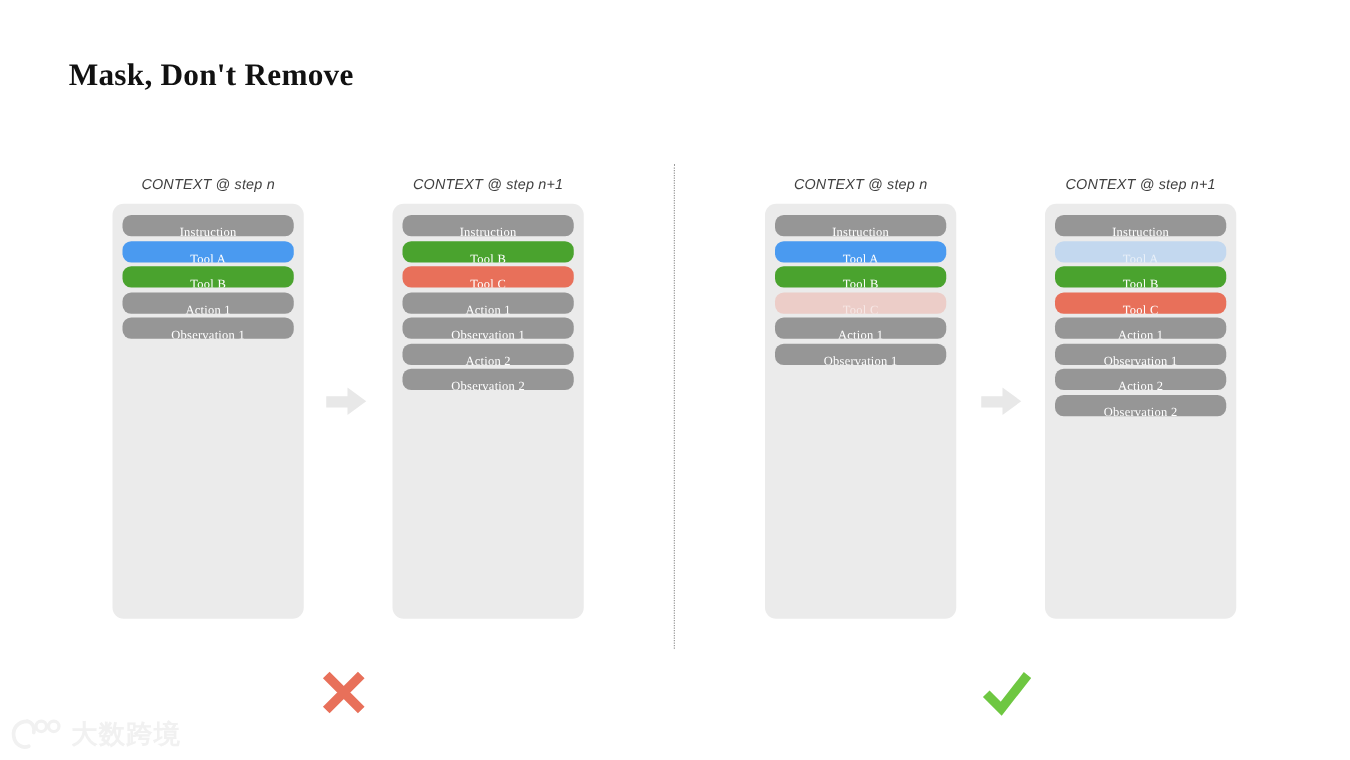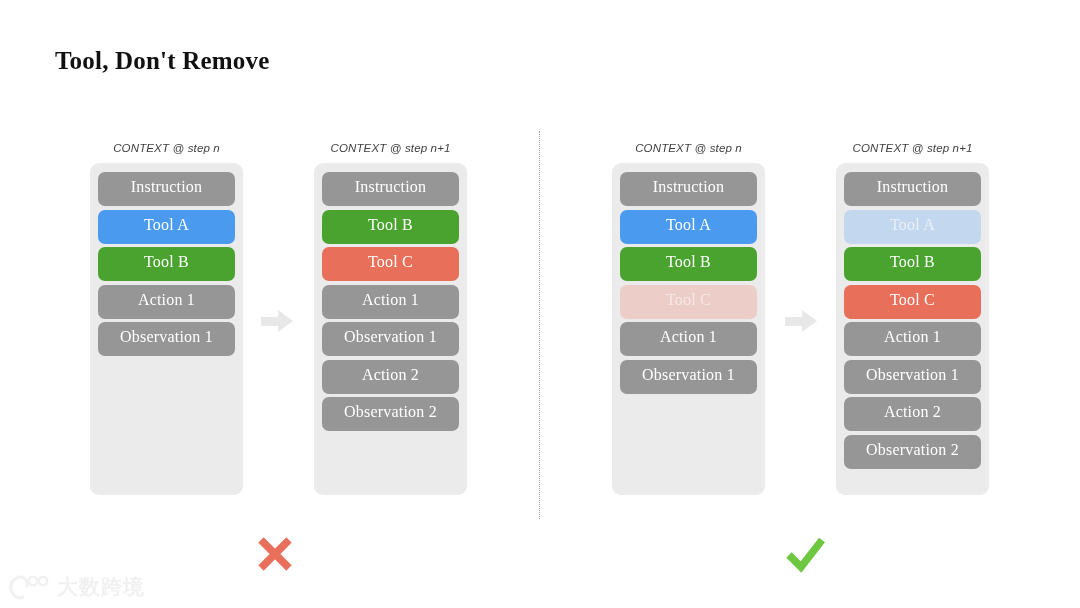--- a/index.html
+++ b/index.html
@@ -56,26 +56,26 @@
     font-style: italic;
   }
   .panel {
     background: #ebebeb;
     border-radius: 9px;
     padding: 9px 8px 9px 8px;
     box-sizing: border-box;
     height: 332px;
   }
   .pill {
-    height: 34px;
+    height: 17px;
     line-height: 30px;
     border-radius: 7px;
     text-align: center;
     font-family: "Liberation Serif", serif;
-    font-size: 16px;
+    font-size: 10px;
     color: #ffffff;
     margin-bottom: 3.5px;
     letter-spacing: 0.2px;
     overflow: hidden;
     white-space: nowrap;
   }
   .pill:last-child { margin-bottom: 0; }
 
   .pill.gray   { background: #969696; }
   .pill.blue   { background: #4a9af0; }
@@ -133,21 +133,21 @@
     font-size: 21px;
     font-weight: bold;
     color: #f1f1f1;
     letter-spacing: 1px;
     line-height: 1;
   }
 </style>
 </head>
 <body>
 
-<div class="page-title">Tool, Don't Remove</div>
+<div class="page-title">Mask, Don't Remove</div>
 
 <div class="center-divider"></div>
 
 <div class="column" style="left:90px; top:142px;">
   <div class="col-header">CONTEXT @ step n</div>
   <div class="panel">
     <div class="pill gray">Instruction</div>
     <div class="pill blue">Tool A</div>
     <div class="pill green">Tool B</div>
     <div class="pill gray">Action 1</div>

